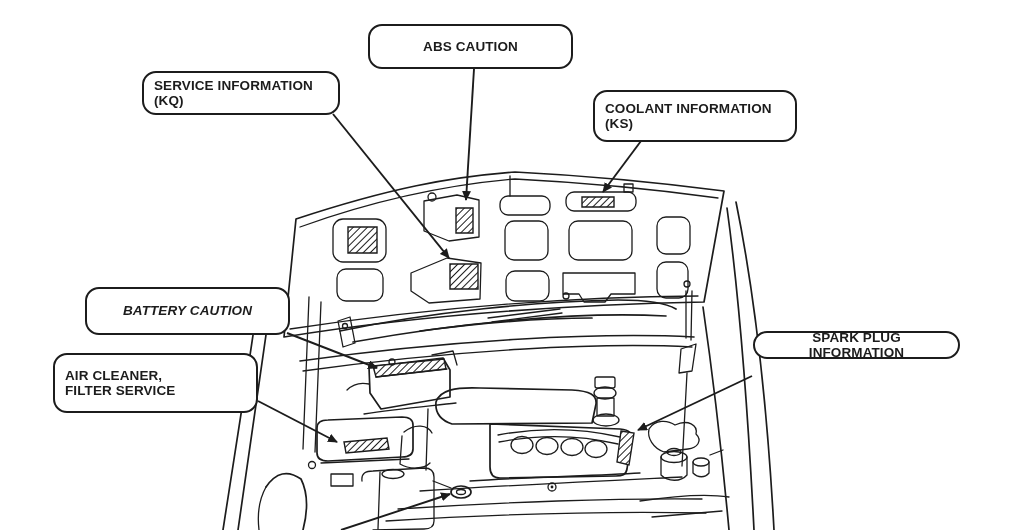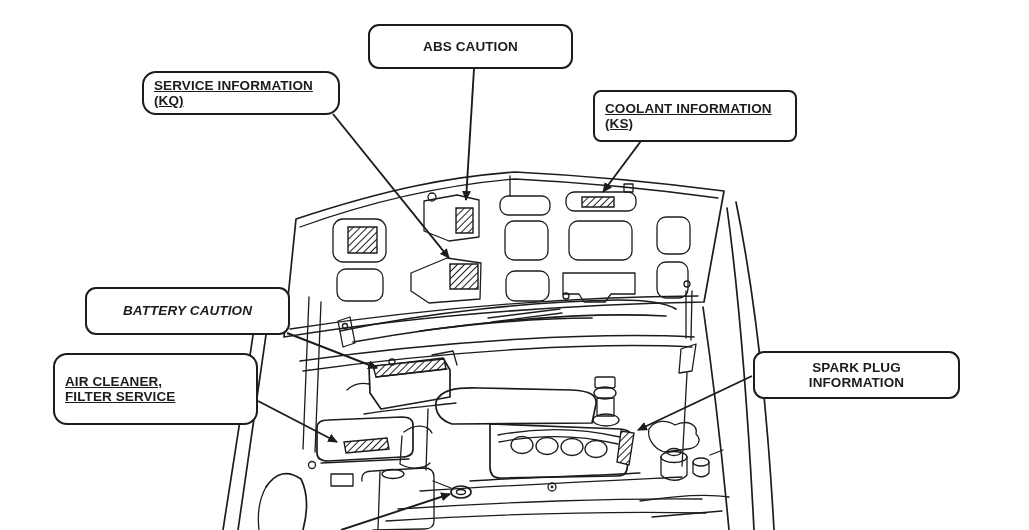--- a/index.html
+++ b/index.html
@@ -16,29 +16,29 @@
   .hatch{ fill:url(#hatch); stroke:currentColor; stroke-width:1.4; }
   .solid{ fill:currentColor; stroke:none; }
   .arrow{ fill:none; stroke:currentColor; stroke-width:1.9; }
   .callout{
     position:absolute; box-sizing:border-box;
     border:2.2px solid var(--ink); border-radius:14px; background:var(--paper);
     display:flex; flex-direction:column; justify-content:center;
     font-weight:700; font-size:13.5px; line-height:1.14; letter-spacing:.1px;
     color:var(--ink); padding:4px 10px; z-index:2;
   }
-  .callout.center{ align-items:center; text-align:center;border-radius:11px; }
-  .callout.left{ align-items:flex-start; text-align:left;text-decoration:underline; }
+  .callout.center{ align-items:center; text-align:center; }
+  .callout.left{ align-items:flex-start; text-align:left; }
   .callout span{ white-space:nowrap; }
   #co-abs    { left:368px; top:24px;  width:205px; height:45px; }
   #co-service{ left:142px; top:71px;  width:198px; height:44px; }
-  #co-coolant{ left:593px; top:90px;  width:204px; height:52px;border-radius:8px; }
+  #co-coolant{ left:593px; top:90px;  width:204px; height:52px; }
   #co-battery{ left:85px;  top:287px; width:205px; height:48px;font-style:italic; }
-  #co-air    { left:53px;  top:353px; width:205px; height:72px; }
-  #co-spark  { left:753px; top:351px; width:207px; height:48px; }
+  #co-air    { left:53px;  top:353px; width:205px; height:60px; }
+  #co-spark  { left:753px; top:331px; width:207px; height:28px; }
 </style>
 </head>
 <body>
 
 <div id="figure">
 
   <svg id="lineart" viewBox="0 0 1029 530" xmlns="http://www.w3.org/2000/svg">
     <defs>
       <pattern id="hatch" width="5" height="5" patternUnits="userSpaceOnUse" patternTransform="rotate(45)">
         <rect width="5" height="5" fill="#ffffff"></rect>

